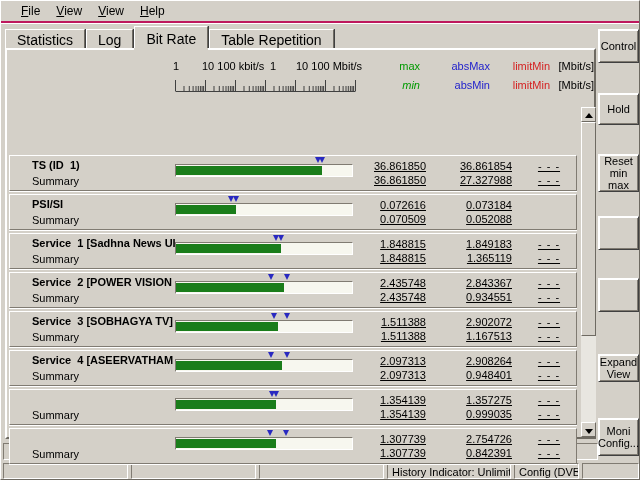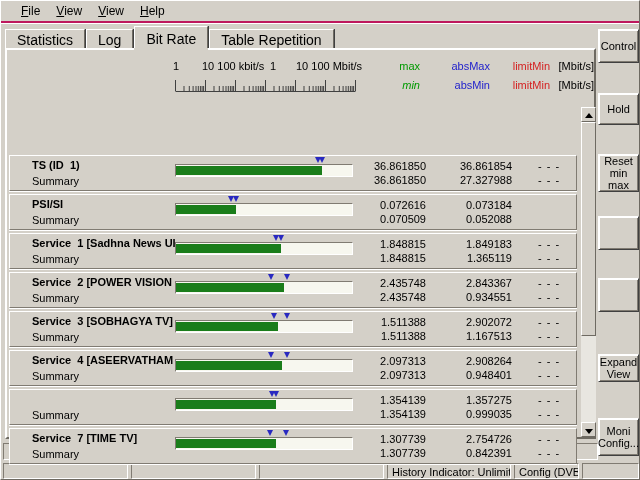--- a/index.html
+++ b/index.html
@@ -33,21 +33,21 @@
   .rows { position:absolute; left:2px; top:57px; width:570px;margin-top:48px; }
   .brow { position:relative; width:568px; height:36px; margin-bottom:3px; background:#d4d0c8;
     border:1px solid; border-color:#fff #807b72 #807b72 #fff; box-shadow:0 1px 0 #fff; }
   .row-name { position:absolute; left:22px; top:3px; font-weight:bold; white-space:pre; }
   .row-sub  { position:absolute; left:22px; top:19px; white-space:pre; }
   .bar-track { position:absolute; left:165px; top:8px; width:178px; height:13px;
     background:#f7f7ef; border:1px solid; border-color:#807b72 #fff #fff #807b72; }
   .bar-fill { position:absolute; left:0; top:1px; height:9px; background:#1a7d1a; }
   .marker { position:absolute; top:1px; width:0; height:0;
     border-left:3px solid transparent; border-right:3px solid transparent; border-top:6px solid #2929c0; }
-  .val { position:absolute; width:80px; text-align:right; white-space:pre; }
+  .val { position:absolute; width:80px; text-align:right; white-space:pre;text-decoration:underline; }
   .val.l1 { top:4px; } .val.l2 { top:18px; }
   .val.vmax { right:150px; } .val.vabs { right:64px; } .val.vlim { right:0px; width:54px; text-align:center; letter-spacing:1px; }
   
   .vscroll { position:absolute; left:574px; top:57px; width:15px; height:330px; background:#e8e6e0; }
   .sb-btn { position:absolute; left:0; width:15px; height:15px; background:#d4d0c8;
     border:1px solid; border-color:#fff #6e6a62 #6e6a62 #fff; }
   .sb-btn .tri { position:absolute; left:3px; width:0; height:0; border-left:4px solid transparent; border-right:4px solid transparent; }
   .sb-up { top:0; } .sb-up .tri { top:5px; border-bottom:5px solid #000; }
   .sb-down { bottom:0; } .sb-down .tri { top:6px; border-top:5px solid #000; }
   .sb-thumb { position:absolute; left:0; top:15px; width:15px; height:214px; background:#d4d0c8;
@@ -262,21 +262,20 @@
     <span class="marker m2" style="left: 263.245px;"></span>
     <span class="val vmax l1">1.354139</span>
     <span class="val vmax l2">1.354139</span>
     <span class="val vabs l1">1.357275</span>
     <span class="val vabs l2">0.999035</span>
     <span class="val vlim l1">- - -</span>
     <span class="val vlim l2">- - -</span>
   </div>
 
   <div class="brow">
-    <span class="row-name">Service  7 [TIME TV]</span>
     <span class="row-sub">Summary</span>
     <div class="bar-track">
       <div class="bar-fill" style="width: 99.7287px;"></div>
     </div>
     <span class="marker m1" style="left: 256.616px;"></span>
     <span class="marker m2" style="left: 273.083px;"></span>
     <span class="val vmax l1">1.307739</span>
     <span class="val vmax l2">1.307739</span>
     <span class="val vabs l1">2.754726</span>
     <span class="val vabs l2">0.842391</span>

